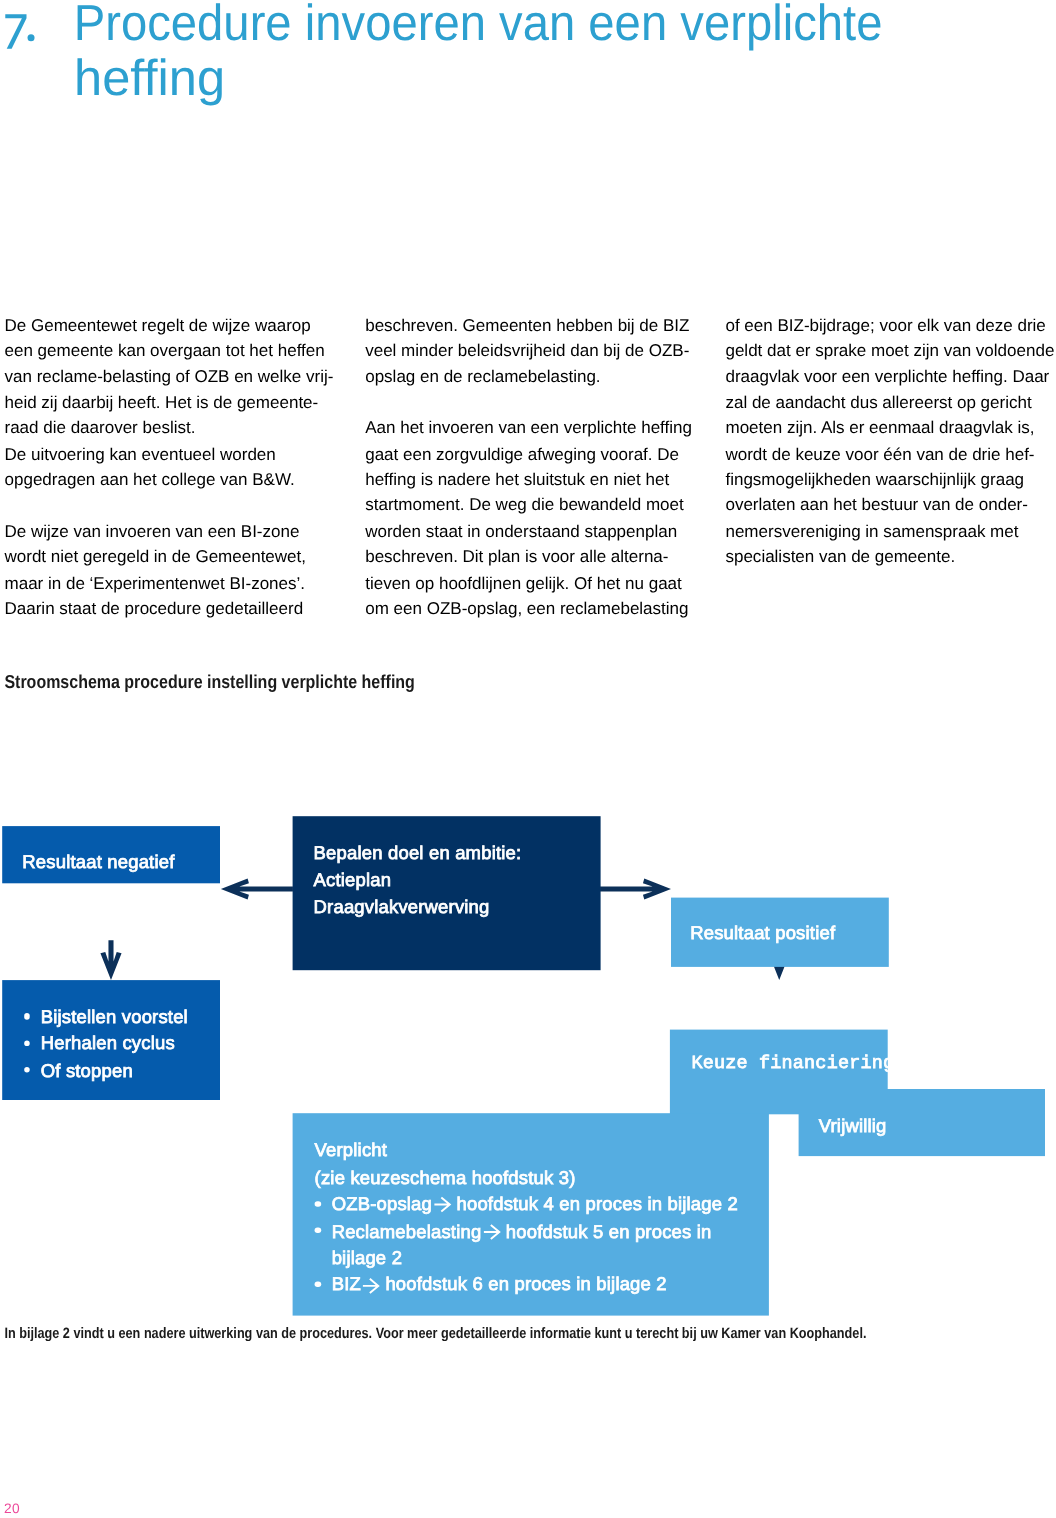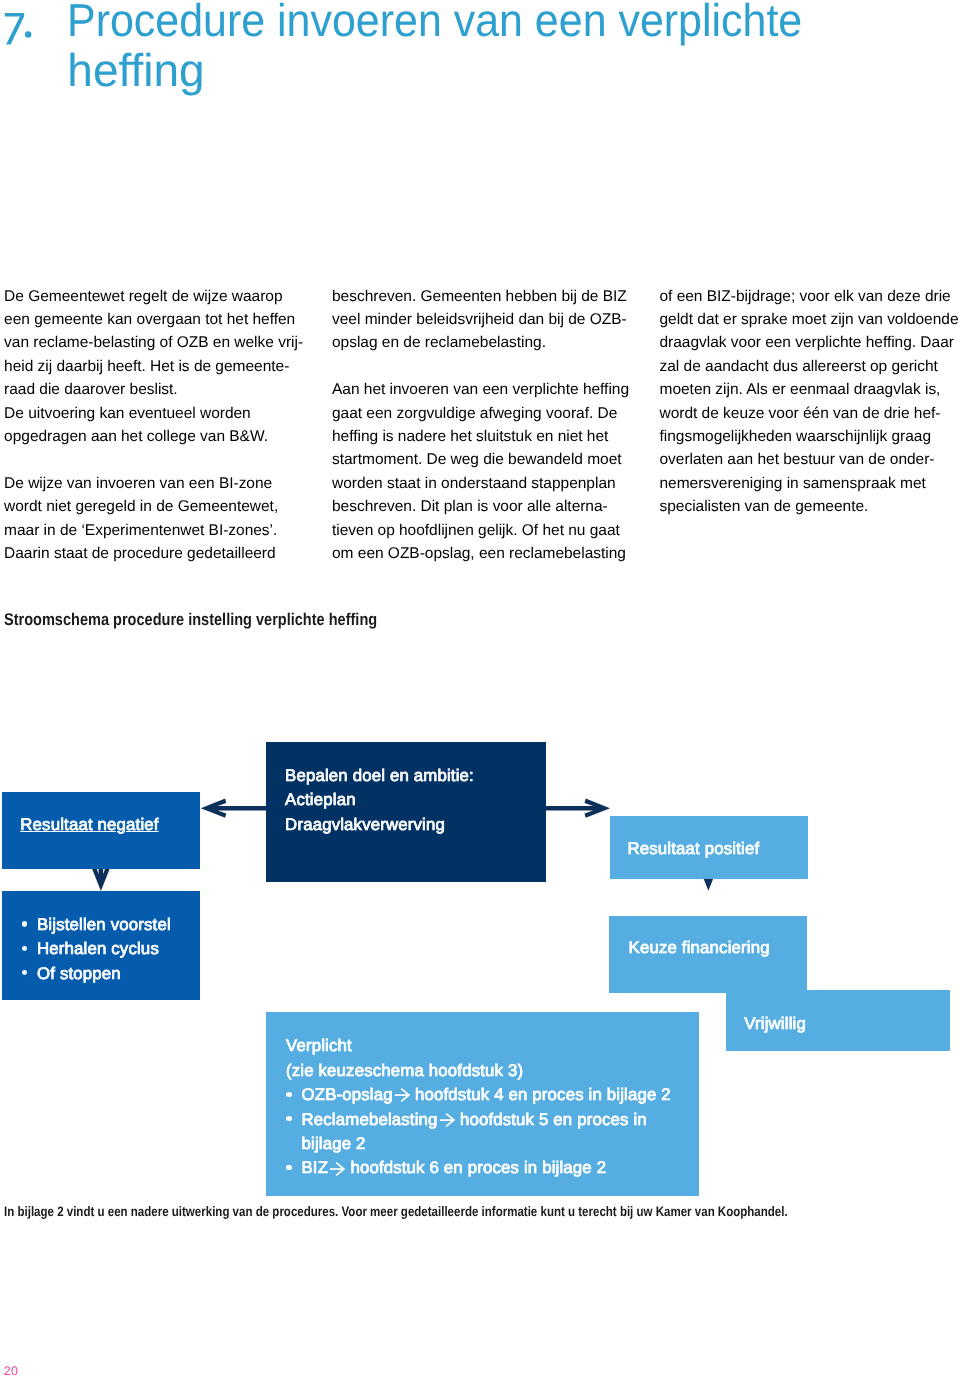--- a/index.html
+++ b/index.html
@@ -30,24 +30,24 @@
   .fc-caption{position:absolute;left:3.6px;top:610.9px;font-size:17px;line-height:17px;font-weight:700;color:#1b1b1b;white-space:nowrap;transform:scaleX(0.855);transform-origin:0 0;}
   .fc{position:absolute;left:0;top:0;width:960px;height:1380px;transform:translateZ(0);}
   .box{position:absolute;box-sizing:border-box;color:#fff;}
   .box .bt{font-size:16.8px;line-height:24.4px;font-weight:400;color:#fff;display:block;white-space:pre;
           -webkit-text-stroke:0.72px #fff;letter-spacing:0.17px;}
   .navy{background:#023163;}
   .blue{background:#055bac;}
   .lblue{background:#55ade1;margin-top:24px;}
 
   .box-start{left:266px;top:694.3px;width:280.3px;height:139.3px;padding:21.6px 0 0 19.1px;margin-top:48px;}
-  .box-neg{left:2px;top:792px;width:198.3px;height:77px;padding:21.1px 0 0 18.3px;text-decoration:underline;}
+  .box-neg{left:2px;top:751px;width:198.3px;height:52px;padding:21.1px 0 0 18.3px;}
   .box-pos{left:610.2px;top:792px;width:198.3px;height:63.2px;padding:21.1px 0 0 17.3px;}
   .box-negitems{left:2px;top:891px;width:198.3px;height:109px;padding:21.9px 0 0 19.5px;}
-  .box-fin{left:609.3px;top:892px;width:198.2px;height:77px;padding:20.1px 0 0 19.3px;}
+  .box-fin{left:609.3px;top:912px;width:198.2px;height:77px;padding:20.1px 0 0 19.3px;font-family:Liberation Mono, monospace;}
   .box-mand{left:266px;top:988px;width:433px;height:184px;padding:22.4px 0 0 20px;}
   .box-vol{left:726.2px;top:966px;width:224px;height:61px;padding:21.9px 0 0 18.1px;}
 
   ul.bl{margin:0;padding:0;list-style:none;}
   ul.bl li{position:relative;padding-left:15.5px;font-size:16.8px;line-height:24.4px;font-weight:400;color:#fff;-webkit-text-stroke:0.72px #fff;letter-spacing:0.17px;}
   ul.bl li .dot{position:absolute;left:0.2px;top:8.3px;width:5.6px;height:5.4px;border-radius:50%;background:#fff;}
   .arw{display:inline-block;width:12.6px;height:16px;vertical-align:baseline;position:relative;top:3.1px;-webkit-text-stroke:0;}
   .arw svg{display:block;position:absolute;left:-3.7px;top:0;}
 
   

